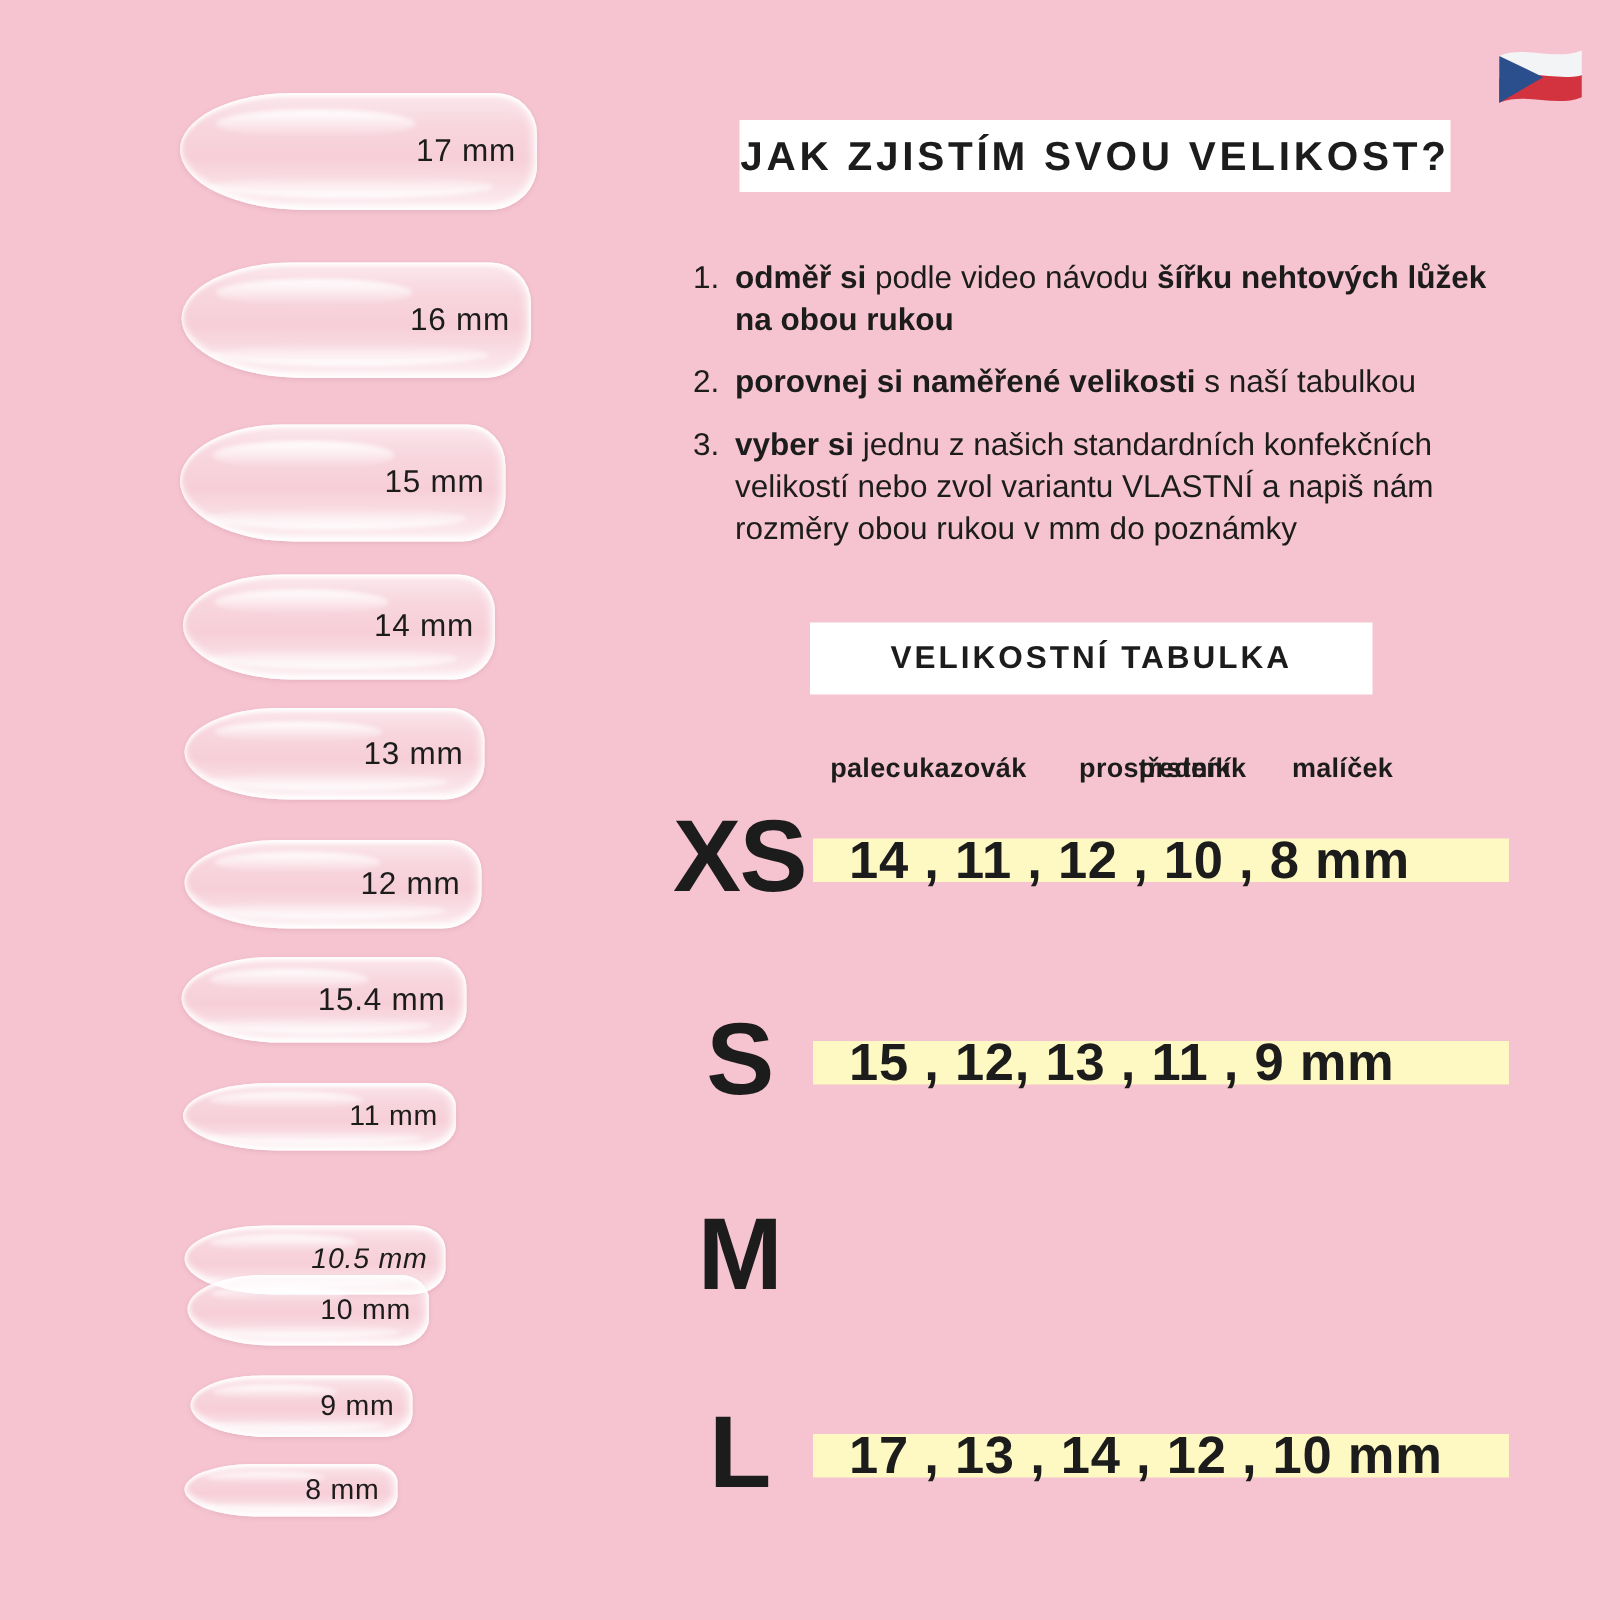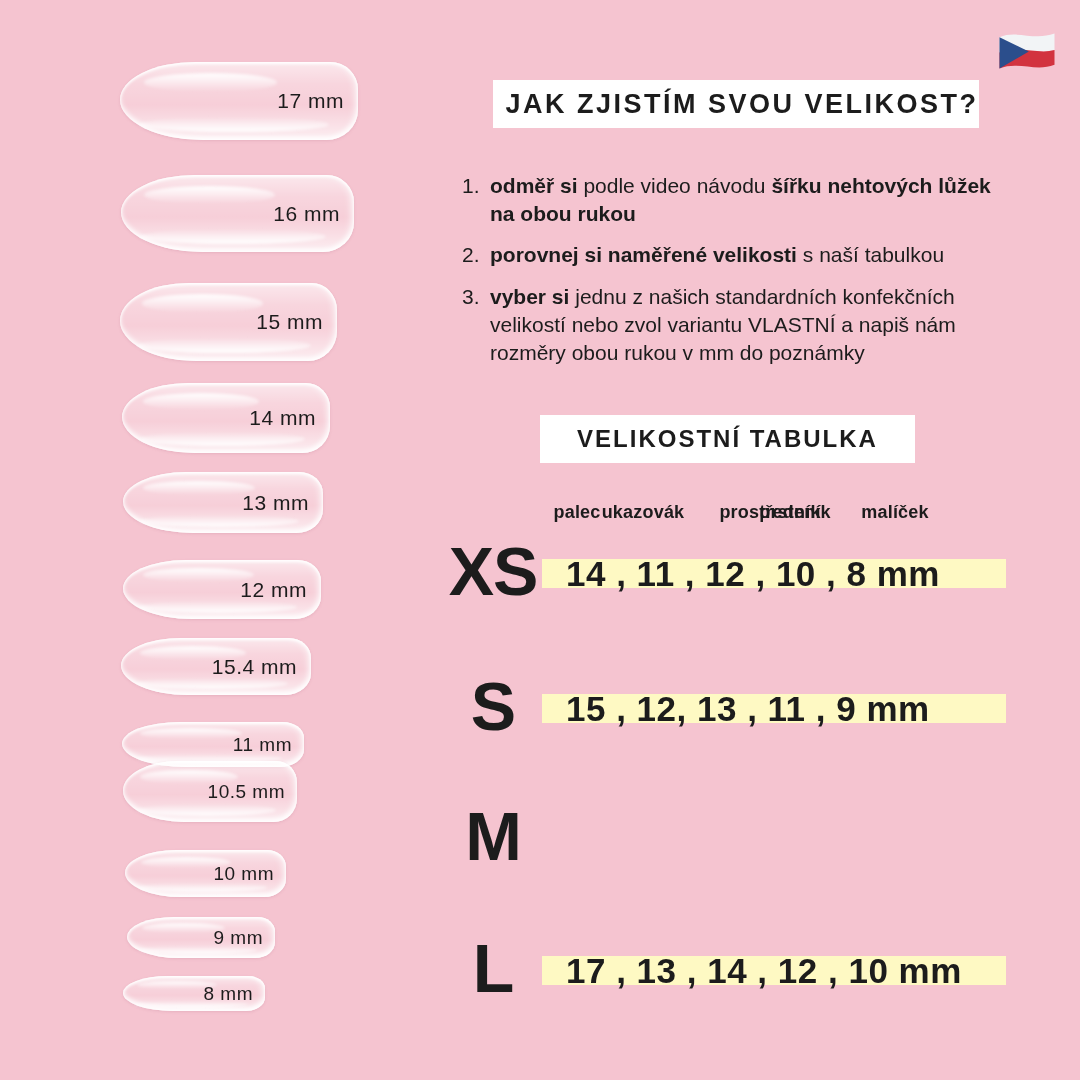--- a/index.html
+++ b/index.html
@@ -91,28 +91,27 @@
     font-weight: 700;
     white-space: nowrap;
   }
   #main-title {
     left: 493px;
     top: 80px;
     width: 474px;
     height: 48px;
     font-size: 27px;
     letter-spacing: 2.5px;
-    padding-left: 12px;
   }
   #table-title {
     left: 540px;
     top: 415px;
     width: 375px;
     height: 48px;
-    font-size: 24px;
+    font-size: 21px;
     letter-spacing: 2px;
   }
 
   
   #instructions {
     position: absolute;
     left: 462px;
     top: 172px;
     width: 548px;
     list-style: none;
@@ -211,21 +210,21 @@
   </div>
 
   <div class="nail" style="top: 638px; left: 121px; width: 190px; height: 57px;">
     <span class="nail-label">15.4 mm</span>
   </div>
 
   <div class="nail small" style="top: 722px; left: 122px; width: 182px; height: 45px;">
     <span class="nail-label">11 mm</span>
   </div>
 
-  <div class="nail small" style="top: 761px; left: 123px; width: 174px; height: 61px;">
+  <div class="nail small" style="top: 817px; left: 123px; width: 174px; height: 46px; font-style: italic;">
     <span class="nail-label">10.5 mm</span>
   </div>
 
   <div class="nail small" style="top: 850px; left: 125px; width: 161px; height: 47px;">
     <span class="nail-label">10 mm</span>
   </div>
 
   <div class="nail small" style="top: 917px; left: 127px; width: 148px; height: 41px;">
     <span class="nail-label">9 mm</span>
   </div>

